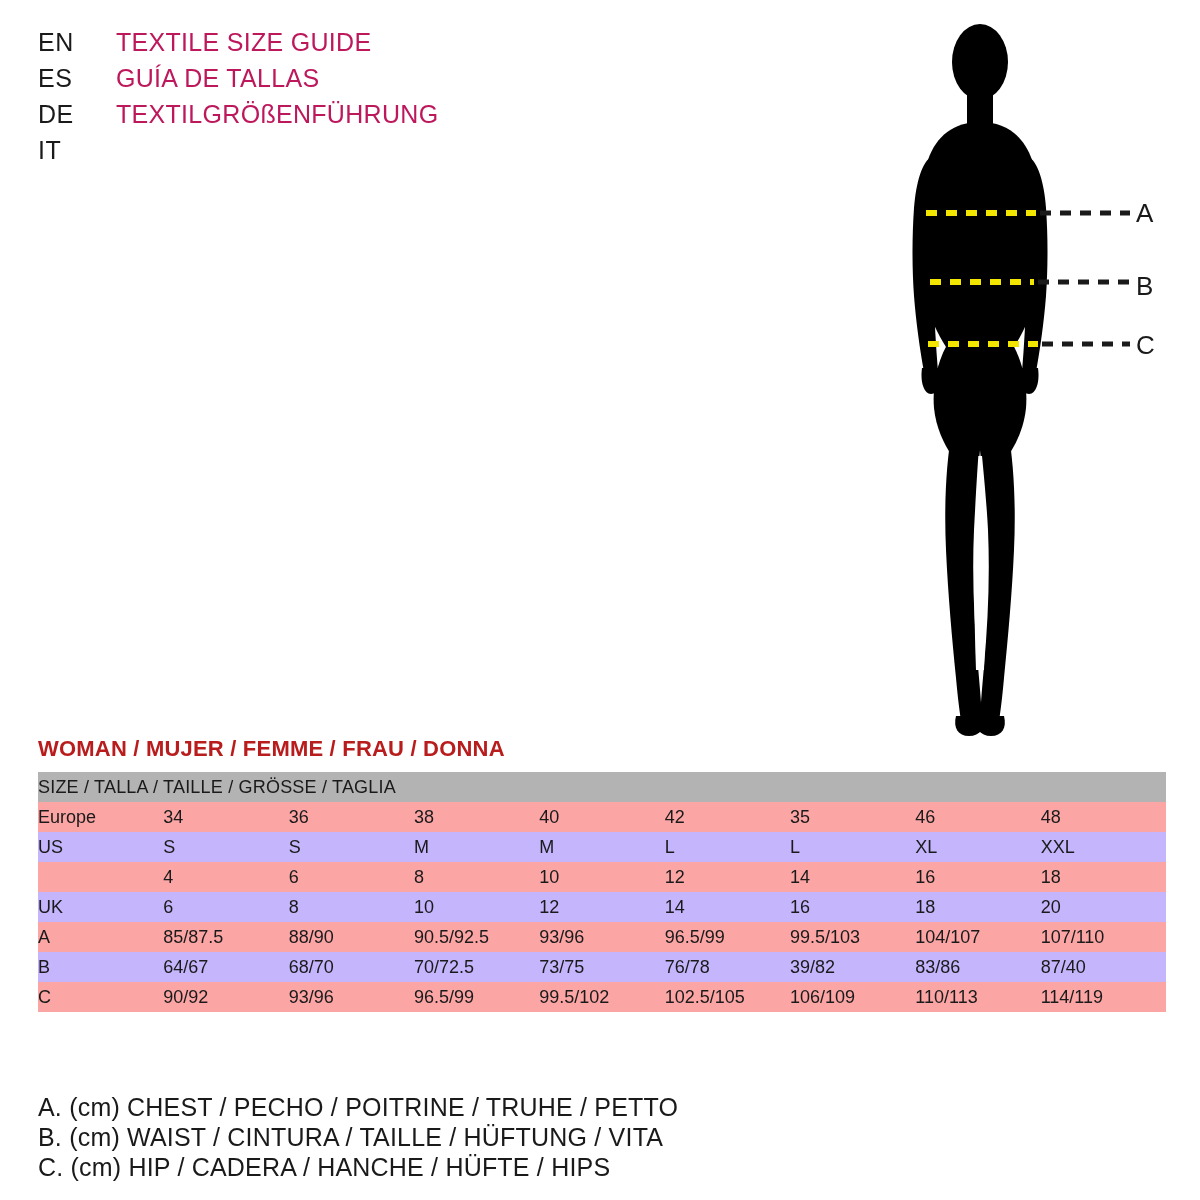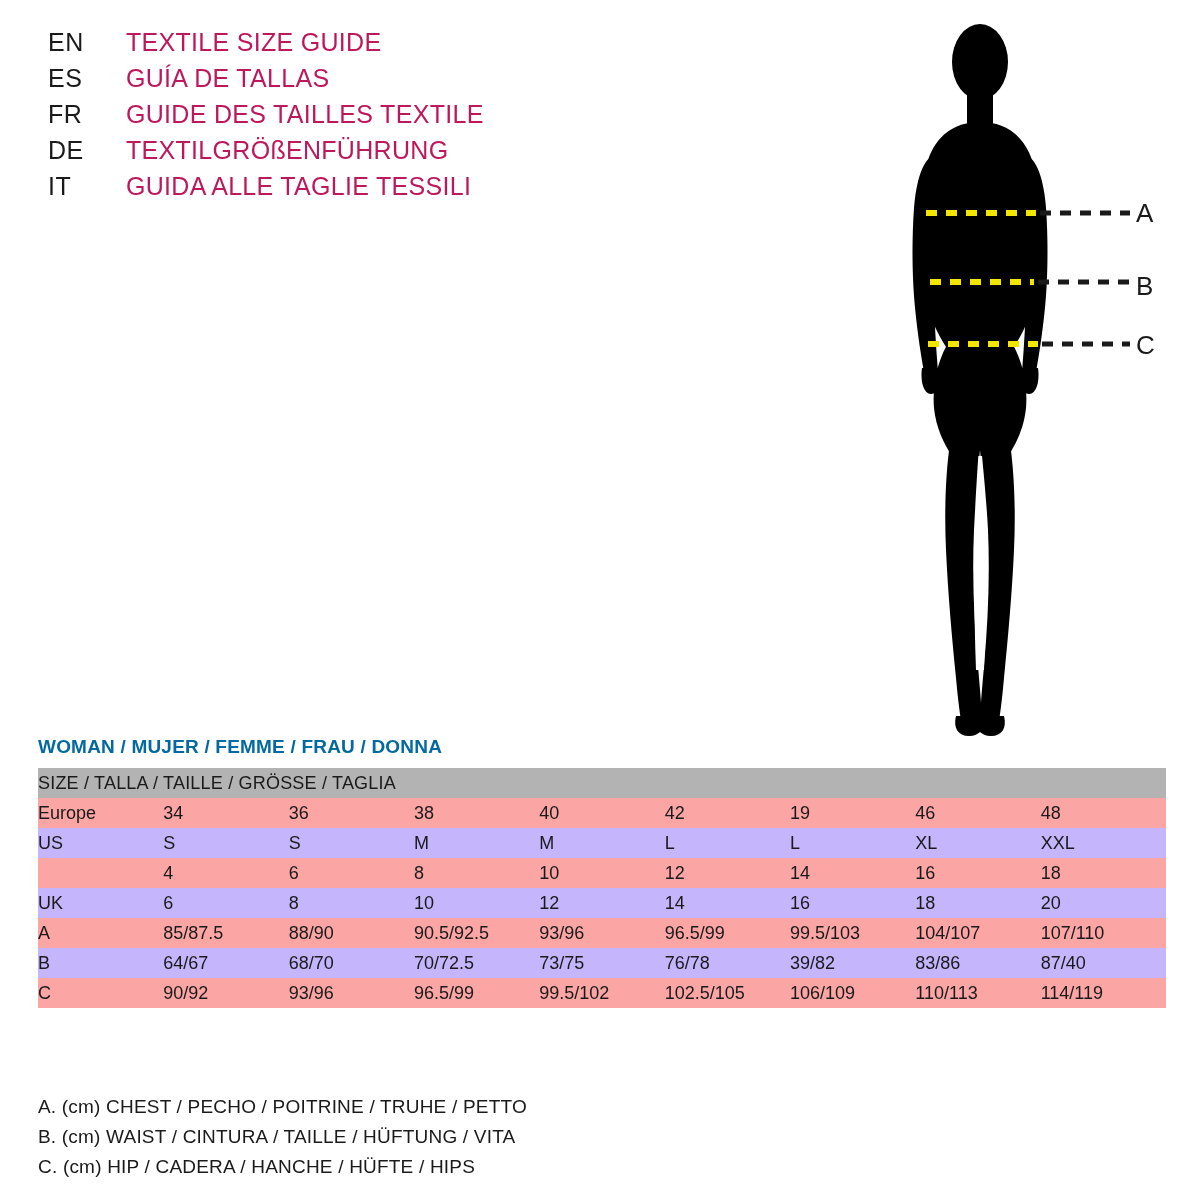--- a/index.html
+++ b/index.html
@@ -12,21 +12,21 @@
     height: 1200px;
     font-family: "Liberation Sans", sans-serif;
     color: #1a1a1a;
     position: relative;
     overflow: hidden;
   }
 
   
   .lang-block {
     position: absolute;
-    left: 48px;
+    left: 38px;
     top: 28px;
     width: 700px;
   }
   .lang-row {
     display: flex;
     align-items: baseline;
     height: 36px;
   }
   .lang-code {
     width: 78px;
@@ -72,23 +72,23 @@
   .ml-c { top: 322px; }
 
   
   .table-section {
     position: absolute;
     left: 38px;
     top: 736px;
     width: 1128px;
   }
   .woman-label {
-    font-size: 19px;
+    font-size: 22px;
     font-weight: bold;
-    color: #0369a1;
+    color: #b91c1c;
     letter-spacing: 0.2px;
     margin-bottom: 10px;
   }
   table.size-table {
     border-collapse: collapse;
     width: 1128px;
     table-layout: fixed;
     font-size: 18px;
   }
   table.size-table td, table.size-table th {
@@ -116,49 +116,44 @@
   .cell { text-align: left; }
 
   
   .footnotes {
     position: absolute;
     left: 38px;
     top: 1092px;
     width: 900px;
   }
   .footnote {
-    font-size: 19px;
+    font-size: 25px;
     color: #1a1a1a;
     line-height: 30px;
     letter-spacing: 0.2px;
   }
 </style>
 </head>
 <body>
 
 <div class="lang-block">
   <div class="lang-row">
     <div class="lang-code">EN</div>
     <div class="lang-text">TEXTILE SIZE GUIDE</div>
   </div>
   <div class="lang-row">
     <div class="lang-code">ES</div>
     <div class="lang-text">GUÍA DE TALLAS</div>
   </div>
   <div class="lang-row">
-    <div class="lang-code">FR</div>
-    <div class="lang-text">GUIDE DES TAILLES TEXTILE</div>
-  </div>
-  <div class="lang-row">
     <div class="lang-code">DE</div>
     <div class="lang-text">TEXTILGRÖßENFÜHRUNG</div>
   </div>
   <div class="lang-row">
     <div class="lang-code">IT</div>
-    <div class="lang-text">GUIDA ALLE TAGLIE TESSILI</div>
   </div>
 </div>
 
 <div class="figure-wrap">
   <svg class="figure-svg" width="330" height="740" viewBox="0 0 330 740">
     <g fill="#000000">
 
       <ellipse cx="140" cy="52" rx="28" ry="38"></ellipse>
 
       <path d="M127 80 h26 v38 h-26 z"></path>
@@ -251,21 +246,21 @@
         <td colspan="9">SIZE / TALLA / TAILLE / GRÖSSE / TAGLIA</td>
       </tr>
 
       <tr class="row-plain">
         <td class="rowlabel">Europe</td>
         <td class="cell">34</td>
         <td class="cell">36</td>
         <td class="cell">38</td>
         <td class="cell">40</td>
         <td class="cell">42</td>
-        <td class="cell">19</td>
+        <td class="cell">35</td>
         <td class="cell">46</td>
         <td class="cell">48</td>
       </tr>
 
       <tr class="row-alt">
         <td class="rowlabel">US</td>
         <td class="cell">S</td>
         <td class="cell">S</td>
         <td class="cell">M</td>
         <td class="cell">M</td>

